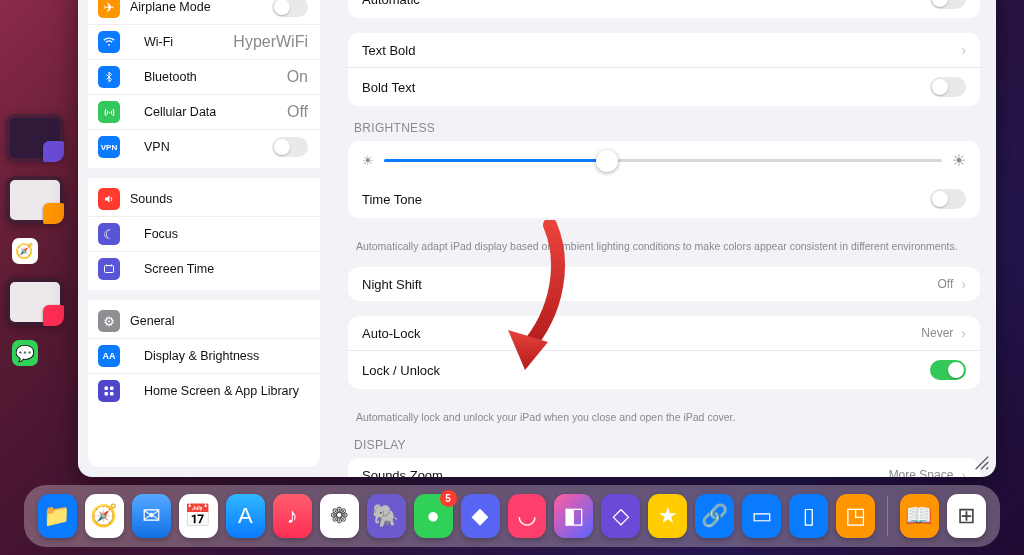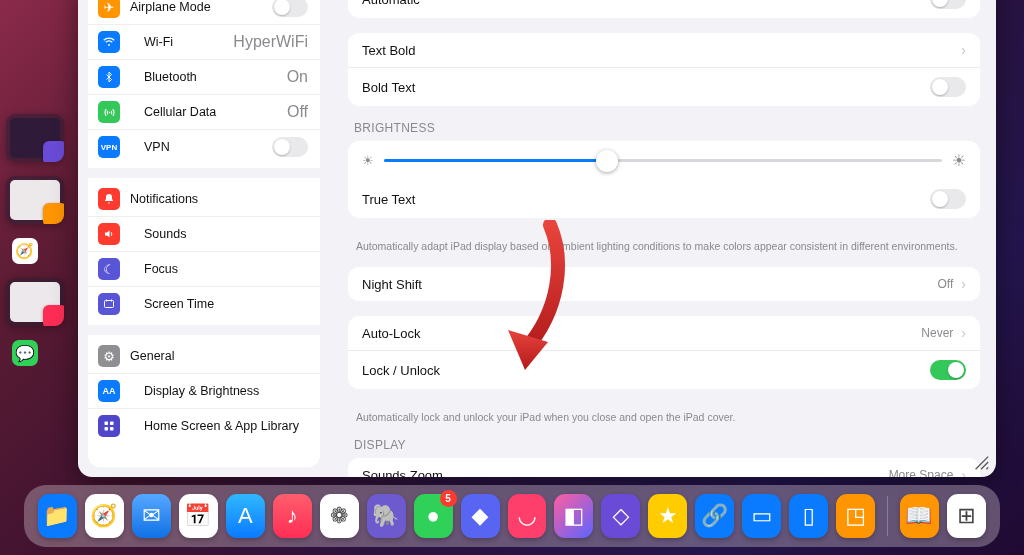--- a/index.html
+++ b/index.html
@@ -140,29 +140,20 @@
         <span class="toggle"></span>
       </div>
     </div>
 
     <div class="sb-divider"></div>
 
     <div class="sidebar-section">
       <div class="sb-item">
         <span class="sb-icon" style="background:#ff3b30">
           <svg width="12" height="12" viewBox="0 0 24 24" fill="#fff">
-              <path d="M12 2a6 6 0 0 0-6 6v4l-2 3v1h16v-1l-2-3V8a6 6 0 0 0-6-6z"></path>
-              <path d="M10 19a2 2 0 0 0 4 0"></path>
-            </svg>
-        </span>
-        <span class="sb-label">Notifications</span>
-      </div>
-      <div class="sb-item">
-        <span class="sb-icon" style="background:#ff3b30">
-          <svg width="12" height="12" viewBox="0 0 24 24" fill="#fff">
               <path d="M4 9v6h4l5 4V5L8 9H4z"></path>
               <path d="M16 8c2 2 2 6 0 8" stroke="#fff" stroke-width="2" fill="none"></path>
             </svg>
         </span>
         <span class="sb-label">Sounds</span>
       </div>
       <div class="sb-item">
         <span class="sb-icon" style="background:#5856d6">☾</span>
         <span class="sb-label">Focus</span>
       </div>
@@ -227,21 +218,21 @@
     <div class="group">
       <div class="slider-row">
         <span class="sun">☀︎</span>
         <div class="slider-track">
           <div class="slider-fill" style="width:40%"></div>
           <div class="slider-knob" style="left:40%"></div>
         </div>
         <span class="sun" style="font-size:16px">☀︎</span>
       </div>
       <div class="row">
-        <span style="flex:1">True Text</span>
+        <span style="flex:1">Time Tone</span>
         <span class="toggle"></span>
       </div>
     </div>
     <div class="footnote">Automatically adapt iPad display based on ambient lighting conditions to make colors appear consistent in different environments.</div>
 
     <div class="group">
       <div class="row">
         <span style="flex:1">Night Shift</span>
         <span class="value">Off</span>
         <span class="chev">›</span>

